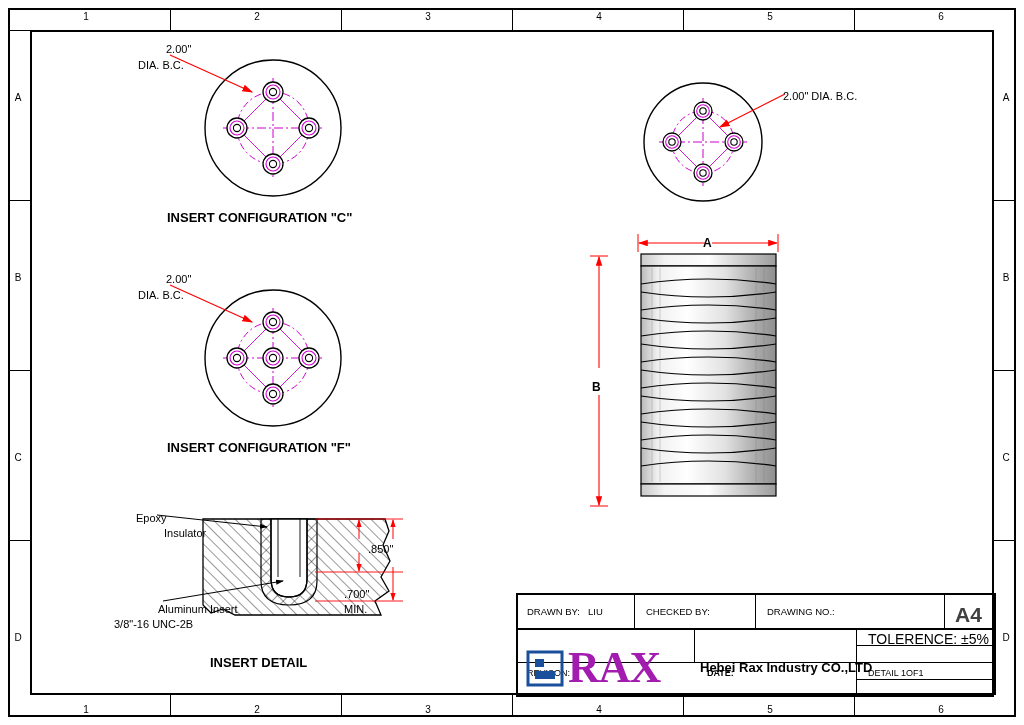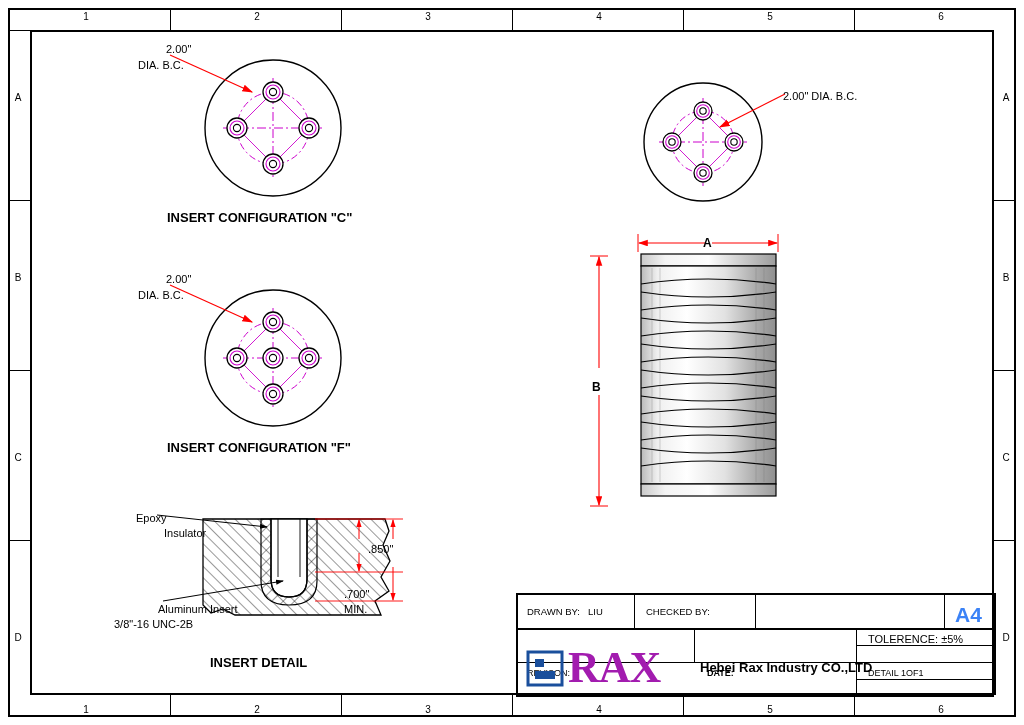--- a/index.html
+++ b/index.html
@@ -21,21 +21,21 @@
   .lbl-b{position:absolute;font-size:13px;color:#000;font-weight:bold;white-space:nowrap;}
   svg{position:absolute;overflow:visible;}
 
   
   .tb{position:absolute;left:516px;top:593px;width:478px;height:102px;border-left:1.5px solid #000;border-top:1.5px solid #000;box-sizing:border-box;}
   .tb-cell{position:absolute;box-sizing:border-box;font-size:9.5px;color:#000;display:flex;align-items:center;padding-left:9px;}
   .tb-line{position:absolute;background:#000;}
   .brand{position:absolute;left:524px;top:645px;width:180px;height:46px;display:flex;align-items:center;}
   .brand-text{font-family:Liberation Serif, serif;font-weight:bold;font-size:44px;color:#a21caf;letter-spacing:-1px;line-height:1;}
   .company{position:absolute;left:700px;top:660px;font-size:13px;font-weight:bold;color:#000;white-space:nowrap;}
-  .a4{position:absolute;left:955px;top:603px;font-size:21px;font-weight:bold;color:#3b82f6;}
+  .a4{position:absolute;left:955px;top:603px;font-size:21px;font-weight:bold;color:#404040;}
 </style>
 </head>
 <body>
 
 <div id="sheet">
 
   <div class="outer-border"></div>
   <div class="inner-border"></div>
 
   <div class="col-label" style="left:76px;top:11px;">1</div>
@@ -339,23 +339,24 @@
   <div class="tb-line" style="left:944px;top:593px;width:1.2px;height:35px;"></div>
   <div class="tb-line" style="left:856px;top:628px;width:1.2px;height:67px;"></div>
   <div class="tb-line" style="left:694px;top:628px;width:1.2px;height:34px;"></div>
   <div class="tb-line" style="left:994px;top:593px;width:1.5px;height:102px;"></div>
 
   <div class="tb-cell" style="left:518px;top:600px;width:116px;height:22px;">
     <span>DRAWN BY:</span>
     <span style="margin-left:8px;">LIU</span>
   </div>
   <div class="tb-cell" style="left:637px;top:600px;width:116px;height:22px;">CHECKED BY:</div>
+  <div class="tb-cell" style="left:758px;top:600px;width:184px;height:22px;">DRAWING NO.:</div>
   <div class="a4">A4</div>
 
-  <div class="tb-cell" style="left:859px;top:632px;width:134px;height:14px;font-size:11px;">TOLERENCE:  ±5%</div>
+  <div class="tb-cell" style="left:859px;top:632px;width:134px;height:14px;font-size:14px;">TOLERENCE:  ±5%</div>
   <div class="tb-cell" style="left:859px;top:666px;width:134px;height:14px;font-size:9px;">DETAIL 1OF1</div>
   <div class="tb-cell" style="left:518px;top:666px;width:170px;height:14px;font-size:9px;">REVISON:</div>
   <div class="tb-cell" style="left:698px;top:666px;width:150px;height:14px;font-size:9px;font-weight:bold;">DATE:</div>
 
   <div class="brand">
     <svg width="44" height="40" style="position:relative;">
       <rect x="4" y="4" width="34" height="33" fill="none" stroke="#1a4f9c" stroke-width="3"></rect>
       <rect x="11" y="11" width="9" height="8" fill="#1a4f9c"></rect>
       <rect x="11" y="23" width="20" height="8" fill="#1a4f9c"></rect>
     </svg>

